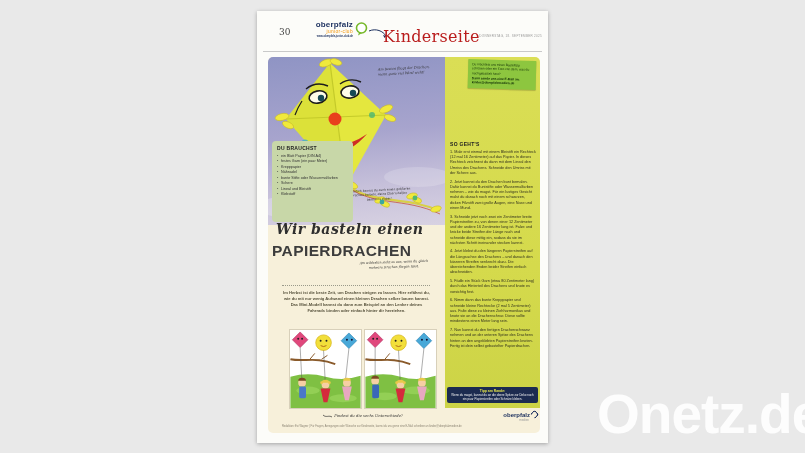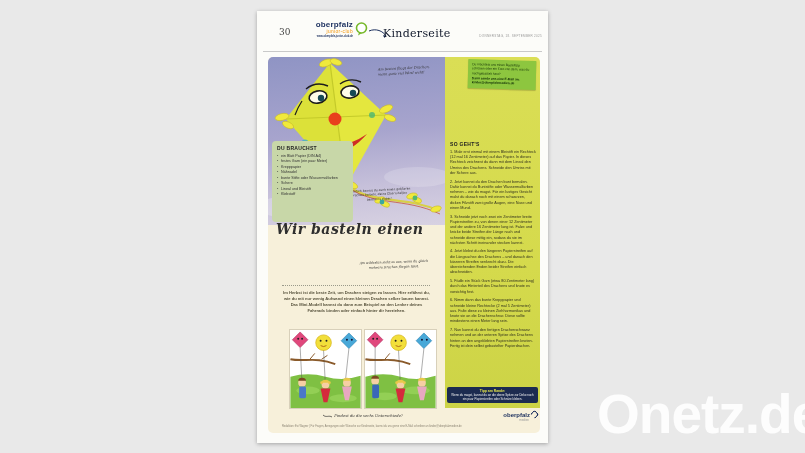--- a/index.html
+++ b/index.html
@@ -12,21 +12,21 @@
   
   .page-num { position:absolute; left:22px; top:16px; font-family:"DejaVu Serif",serif;
               font-size:9px; color:#444; }
   .masthead { position:absolute; left:38px; top:10px; width:58px; text-align:right; line-height:1; }
   .masthead .name { font-size:8px; font-weight:bold; color:#1b2f5e; letter-spacing:.2px; }
   .masthead .sub  { font-size:4.8px; color:#f29200; letter-spacing:.4px; margin-top:.5px; }
   .masthead .url  { font-size:2.6px; font-weight:bold; color:#1b2f5e; margin-top:1.5px; }
   .bubble { position:absolute; left:98px; top:11px; }
   .arrow-curve { position:absolute; left:110px; top:17px; }
   .section-title { position:absolute; left:126px; top:16px; font-family:"DejaVu Serif",serif;
-                   font-size:11px; color:#0f172a; letter-spacing:.3px; }
+                   font-size:16px; color:#b91c1c; letter-spacing:.3px; }
   .dateline { position:absolute; right:6px; top:23px; font-size:3px; color:#999; letter-spacing:.3px; }
   .header-rule { position:absolute; left:6px; right:6px; top:40px; height:1px; background:#c9c9c9; }
 
   
   .article { position:absolute; left:11px; top:46px; width:272px; height:376px;
              border-radius:5px; overflow:hidden; background:#f7f0da; }
 
   .photo { position:absolute; left:0; top:0; width:177px; height:168px;
            background:linear-gradient(175deg,#8f94c4 0%,#a7a4cd 45%,#c6c0da 75%,#d8d2e2 100%); }
 
@@ -172,20 +172,21 @@
         <li>Krepppapier</li>
         <li>Nähnadel</li>
         <li>bunte Stifte oder Wassermalfarben</li>
         <li>Schere</li>
         <li>Lineal und Bleistift</li>
         <li>Klebstoff</li>
       </ul>
     </div>
 
     <div class="title-script">Wir basteln einen</div>
+    <div class="title-main">PAPIERDRACHEN</div>
     <div class="hand note-title">Am wildesten sieht es aus, wenn du gleich mehrere Drachen fliegen lässt.</div>
 
     <div class="dotted-rule"></div>
     <div class="intro">Im Herbst ist die beste Zeit, um Drachen steigen zu lassen. Hier erfährst du, wie du mit nur wenig Aufwand einen kleinen Drachen selber bauen kannst. Das Mini-Modell kannst du dann zum Beispiel an den Lenker deines Fahrrads binden oder einfach hinter dir herziehen.</div>
 
     <div class="panel p1">
       <svg width="71" height="78" viewBox="0 0 72 80">
         <rect width="72" height="80" fill="#fff"></rect>
         <path d="M0,48 Q18,43 36,48 T72,47 L72,80 L0,80 Z" fill="#7fc043"></path>
         <ellipse cx="18" cy="62" rx="12" ry="4" fill="#93cf55"></ellipse>

